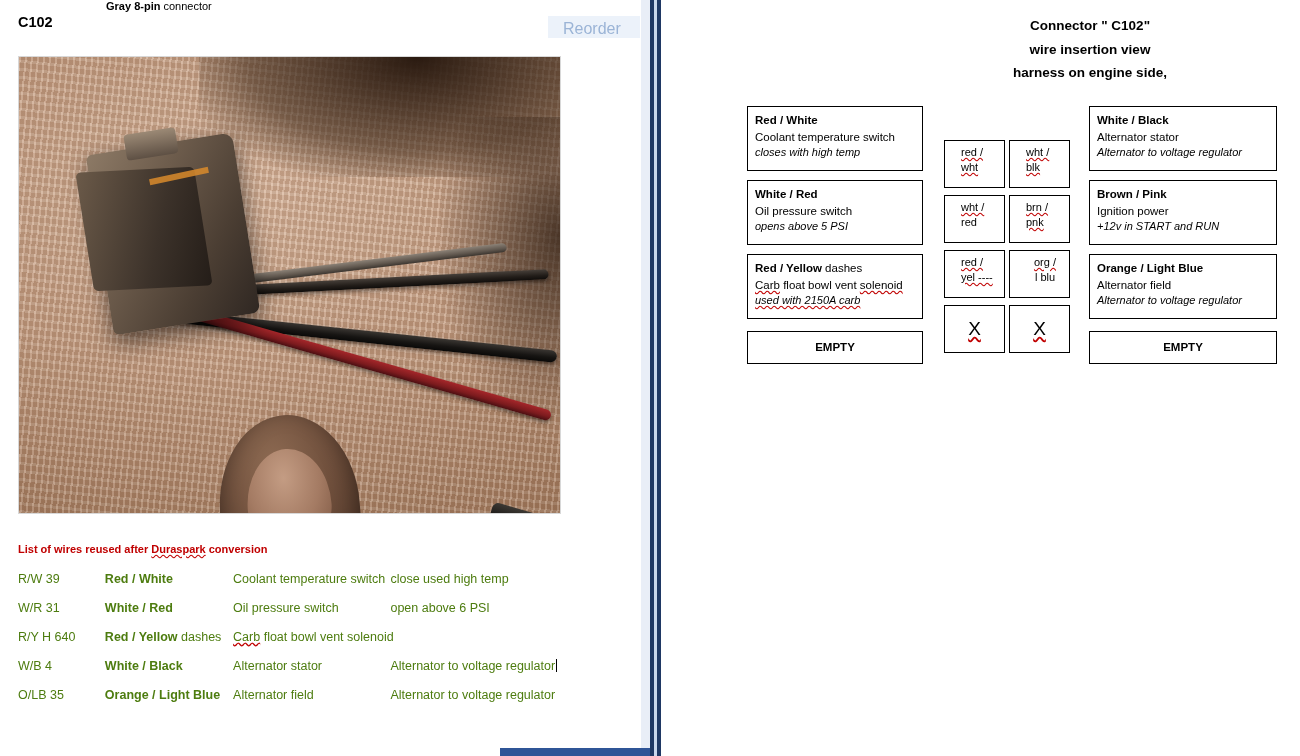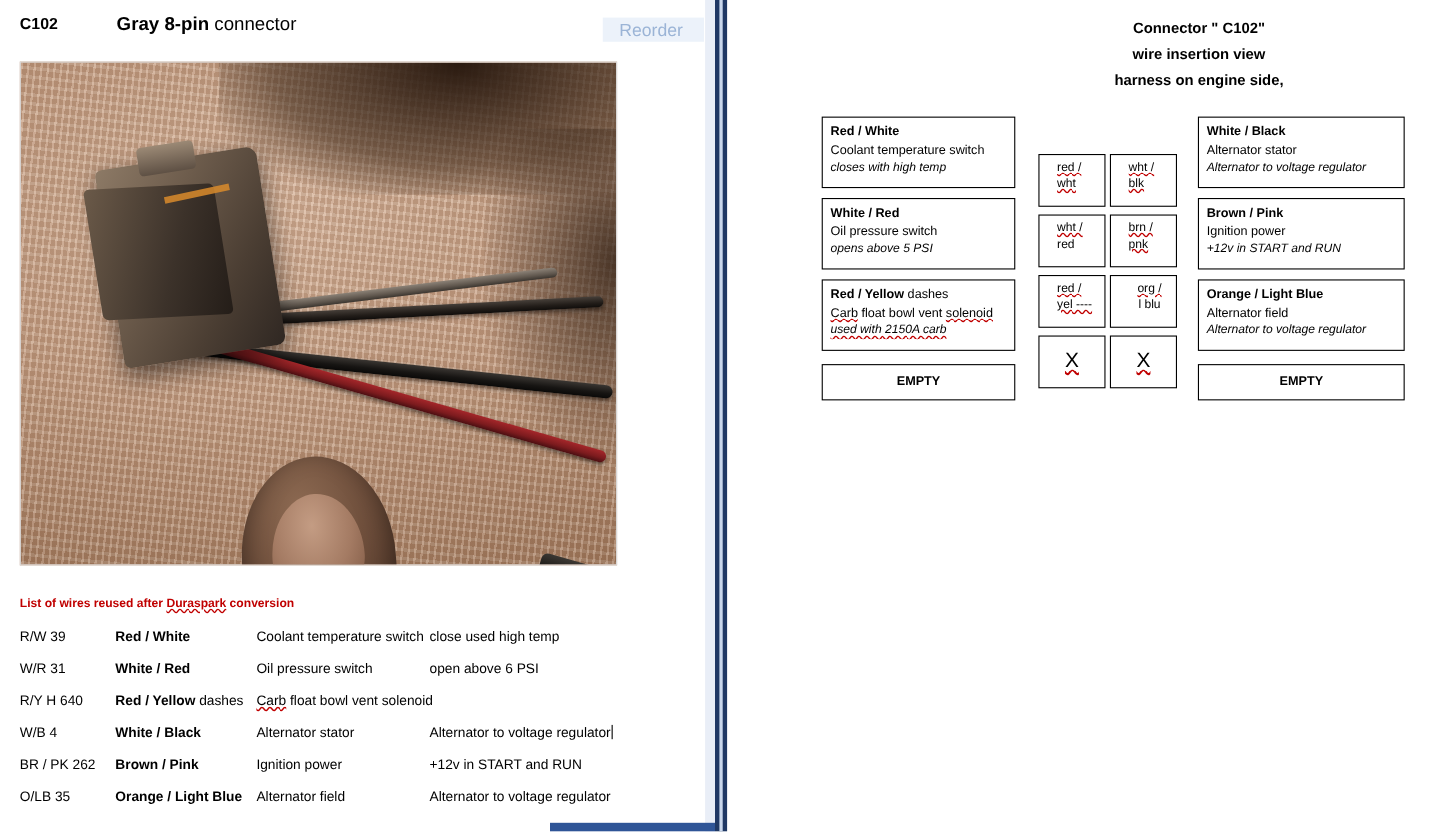--- a/index.html
+++ b/index.html
@@ -38,22 +38,22 @@
     background: #2f5597;
   }
   
   .l-title {
     position: absolute;
     top: 14px; left: 18px;
     font-size: 14.5px; font-weight: bold; color: #000;
   }
   .l-title-2 {
     position: absolute;
-    top: 12px; left: 106px;
-    font-size: 17px; color: #000;
+    top: 0; left: 106px;
+    font-size: 11px; color: #000;
   }
   .l-title-2 b { font-weight: bold; }
   .photo-frame {
     position: absolute;
     top: 56px; left: 18px;
     width: 543px; height: 458px;
     border: 1px solid #d8d8d8;
     overflow: hidden;
     background: #caa287;
   }
@@ -171,21 +171,21 @@
     text-decoration-style: wavy;
   }
   .wire-table {
     position: absolute;
     top: 572px; left: 18px;
     width: 600px;
     border-collapse: collapse;
   }
   .wire-table td {
     font-size: 12.5px;
-    color: #000000;
+    color: #4d7c0f;
     padding: 0 0 15px 0;
     vertical-align: top;
     white-space: nowrap;
   }
   .wire-table td.c-code { width: 84px; }
   .wire-table td.c-name { width: 124px; font-weight: bold; }
   .wire-table td.c-desc { width: 120px; }
   .wire-table td.c-note { width: 220px; }
   .squiggle {
     text-decoration: underline;
@@ -331,26 +331,20 @@
           <td class="c-name"><b>Red / Yellow</b><span style="font-weight:normal"> dashes</span></td>
           <td class="c-desc" colspan="2"><span class="squiggle">Carb</span><span> float bowl vent solenoid</span></td>
         </tr>
         <tr>
           <td class="c-code">W/B  4</td>
           <td class="c-name">White / Black</td>
           <td class="c-desc">Alternator stator</td>
           <td class="c-note"><span>Alternator to voltage regulator</span><span class="caret"></span></td>
         </tr>
         <tr>
-          <td class="c-code">BR / PK  262</td>
-          <td class="c-name">Brown / Pink</td>
-          <td class="c-desc">Ignition power</td>
-          <td class="c-note">+12v in  START and RUN</td>
-        </tr>
-        <tr>
           <td class="c-code">O/LB  35</td>
           <td class="c-name">Orange / Light Blue</td>
           <td class="c-desc">Alternator field</td>
           <td class="c-note">Alternator to voltage regulator</td>
         </tr>
       </tbody>
     </table>
   </div>
 
   <div class="left-edge-bar"></div>

